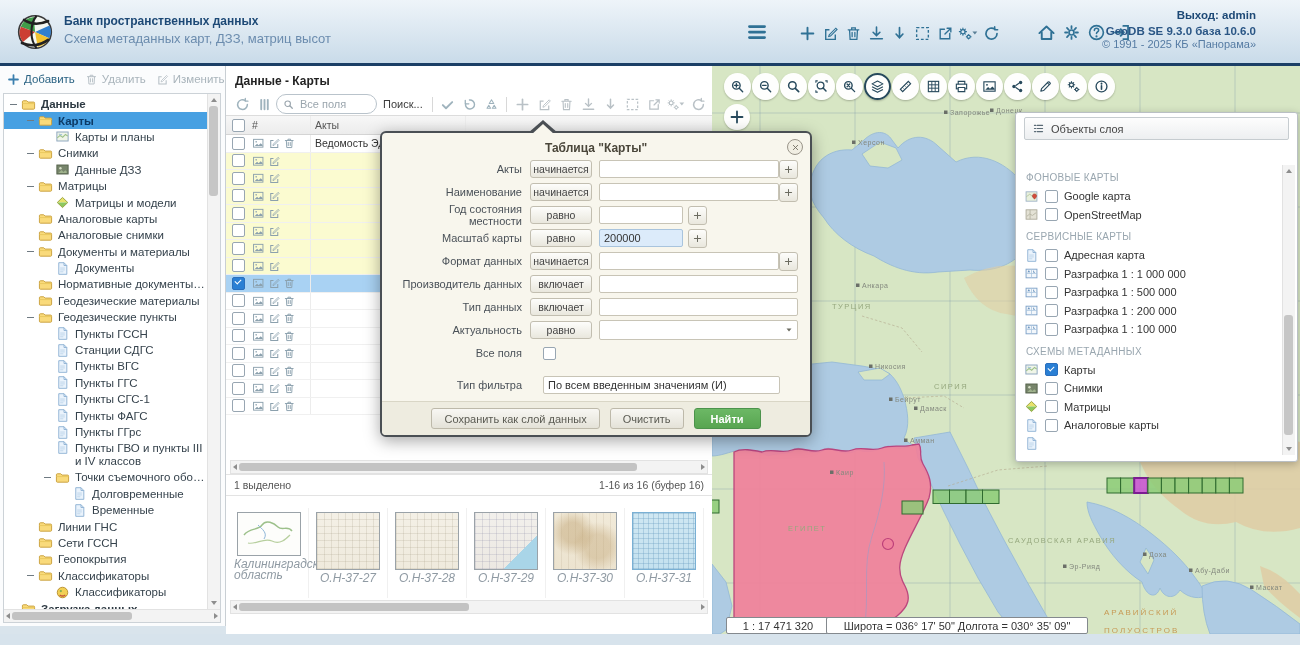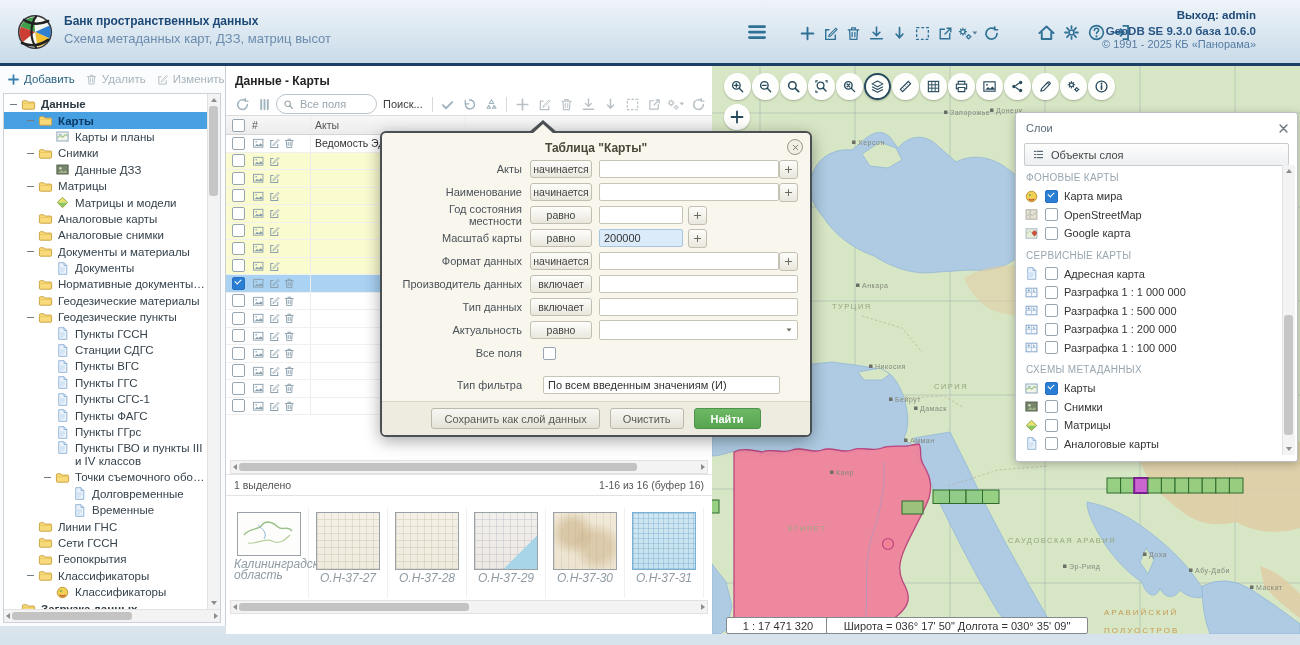--- a/index.html
+++ b/index.html
@@ -1286,56 +1286,41 @@
           </svg>
         </div>
       </div>
   <div class="map-zoom-plus">
     <svg class="ic">
           <use href="#ic-plus" xlink:href="#ic-plus"></use>
         </svg>
   </div>
 
   <div class="layers-panel">
-    <div class="lp-head">
-      <span class="lp-title">Слои</span>
-      <span class="lp-close">
-        <svg class="ic">
-              <use href="#ic-close" xlink:href="#ic-close"></use>
-            </svg>
-      </span>
-    </div>
     <div class="lp-objects">
       <svg class="ic">
             <use href="#ic-list" xlink:href="#ic-list"></use>
           </svg>
       <span>Объекты слоя</span>
     </div>
     <div class="lp-body" id="layer-groups">
           <div class="ltitle">ФОНОВЫЕ КАРТЫ</div>
           <div class="lrow">
             <svg class="ic ticon">
-              <use href="#ic-classifier" xlink:href="#ic-classifier"></use>
-            </svg>
-            <span class="cb on"></span>
-            <span class="llabel">Карта мира</span>
+              <use href="#ic-google" xlink:href="#ic-google"></use>
+            </svg>
+            <span class="cb"></span>
+            <span class="llabel">Google карта</span>
           </div>
           <div class="lrow">
             <svg class="ic ticon">
               <use href="#ic-osm" xlink:href="#ic-osm"></use>
             </svg>
             <span class="cb"></span>
             <span class="llabel">OpenStreetMap</span>
-          </div>
-          <div class="lrow">
-            <svg class="ic ticon">
-              <use href="#ic-google" xlink:href="#ic-google"></use>
-            </svg>
-            <span class="cb"></span>
-            <span class="llabel">Google карта</span>
           </div>
           <div class="ltitle">СЕРВИСНЫЕ КАРТЫ</div>
           <div class="lrow">
             <svg class="ic ticon">
               <use href="#ic-doc" xlink:href="#ic-doc"></use>
             </svg>
             <span class="cb"></span>
             <span class="llabel">Адресная карта</span>
           </div>
           <div class="lrow">

